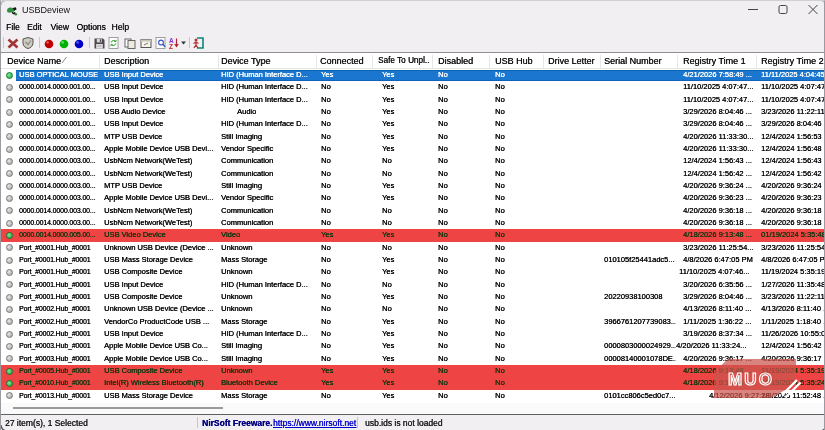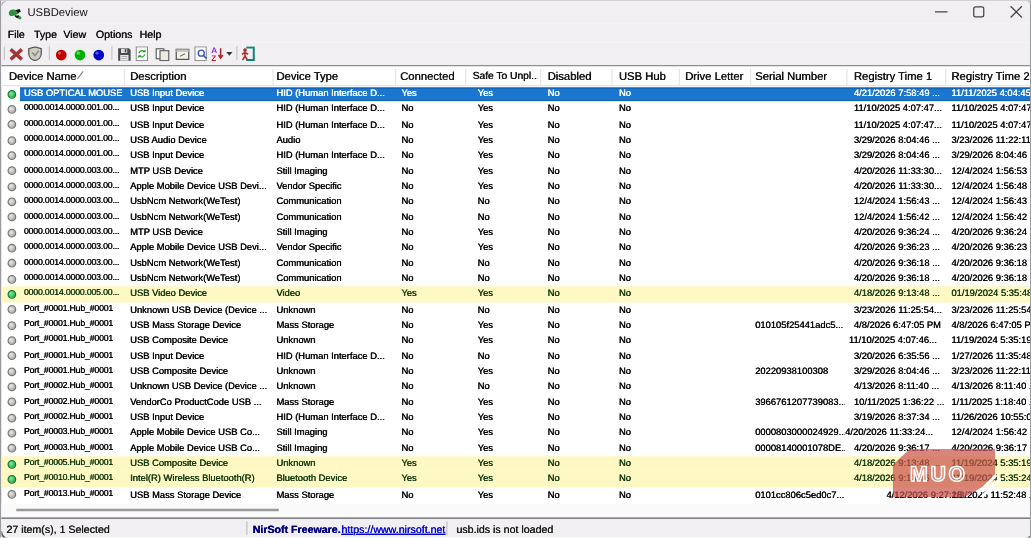--- a/index.html
+++ b/index.html
@@ -9,21 +9,21 @@
 .mbar{position:absolute;left:0;top:18px;width:825px;height:15px;background:#f2eff2}
 .mi{position:absolute;top:3px;font-size:8.5px;color:#111;text-shadow:0.3px 0 currentColor}
 .tlbar{position:absolute;left:0;top:33px;width:825px;height:17.5px;background:#f2eff2}
 .tsep{position:absolute;top:3px;width:1px;height:11px;background:#c9c6c9}
 .wbtn{position:absolute;top:0;width:30px;height:17px}
 .hdr{position:absolute;left:0;top:50.5px;width:825px;height:17.5px;background:#fff;border-top:1px solid #8f8f94;border-bottom:1px solid #e4e4e4}
 .h{position:absolute;top:3.5px;font-size:9px;color:#111;white-space:nowrap;overflow:hidden;text-shadow:0.3px 0 currentColor}
 .hs{position:absolute;top:2px;height:13px;width:1px;background:#e6e6e6}
 .r{position:absolute;left:0;width:825px;height:12.33px;font-size:7.5px;line-height:12.33px;color:#000;white-space:nowrap;overflow:hidden;text-shadow:0.3px 0 currentColor}
 .r span{position:absolute;top:0;height:12.33px;overflow:hidden}
-.grn{background:#fef9c3;color:#0c350c}
+.grn{background:#ef4444;color:#0c350c}
 .sel span{color:#fff}
 .selbg{position:absolute;left:15px;right:0;top:0.5px;bottom:0.5px;background:#1b76cf;border-top:1px solid #0f62b4;border-bottom:1px solid #0f62b4}
 .ic{position:absolute;left:5px;top:2.6px;width:7px;height:7px;border-radius:50%}
 .iy{background:radial-gradient(circle at 35% 35%,#e8e8e8,#9d9d9d);border:1px solid #777}
 .ig{background:radial-gradient(circle at 35% 35%,#7fe89b,#17a33c);border:1px solid #0d7a2a}
 .hsb{position:absolute;left:0;top:401.5px;width:825px;height:11px;background:#fafafa}
 .thumb{position:absolute;left:12px;top:4.4px;width:210px;height:2.4px;background:#9a9a9a}
 .sbar{position:absolute;left:0;top:412.6px;width:825px;height:16px;background:#f1eff1;border-top:1.6px solid #606064;font-size:8.5px}
 .sbar .t{position:absolute;top:3.5px;white-space:nowrap;text-shadow:0.3px 0 currentColor}
 .ssep{position:absolute;top:2px;height:11px;width:1px;background:#c6c4c6}
@@ -45,21 +45,21 @@
     </svg>
 <svg class="wbtn" style="left:767px" width="28" height="17" viewBox="0 0 28 17">
       <rect x="10" y="4.5" width="8" height="8" rx="1.5" stroke="#444" stroke-width="1" fill="none"></rect>
     </svg>
 <svg class="wbtn" style="left:797px" width="28" height="17" viewBox="0 0 28 17">
       <path d="M9.5 4 L18.5 13 M18.5 4 L9.5 13" stroke="#444" stroke-width="1"></path>
     </svg>
 </div>
 <div class="mbar">
 <span class="mi" style="left:5px">File</span>
-<span class="mi" style="left:26px">Type</span>
+<span class="mi" style="left:26px">Edit</span>
 <span class="mi" style="left:49.5px">View</span>
 <span class="mi" style="left:75.5px">Options</span>
 <span class="mi" style="left:110.5px">Help</span>
 </div>
 <div class="tlbar">
 <b class="tsep" style="left:2px"></b>
 <svg style="left:6px;top:4px" width="12" height="11" viewBox="0 0 12 11">
       <path d="M1.5 1.5 L10.5 9.5 M10.5 1.5 L1.5 9.5" stroke="#a23636" stroke-width="2.7"></path>
     </svg>
 <svg style="left:21px;top:3px" width="12" height="12" viewBox="0 0 12 12">
@@ -180,21 +180,21 @@
     <span style="left:381px;width:50px">Yes</span>
     <span style="left:437px;width:50px">No</span>
     <span style="left:494px;width:48px">No</span>
     <span style="left:682px;width:72px">11/10/2025 4:07:47...</span>
     <span style="left:760px;width:64px;width:63px">11/10/2025 4:07:47</span>
   </div>
 <div class="r" style="top:104.99px">
     <i class="ic iy"></i>
     <span style="left:18px;width:79px;font-size:7px;letter-spacing:-0.15px">0000.0014.0000.001.00...</span>
     <span style="left:103px;width:113px">USB Audio Device</span>
-    <span style="left:220px;width:94px">Audio</span>
+    <span style="left:236px;width:94px">Audio</span>
     <span style="left:320px;width:50px">No</span>
     <span style="left:381px;width:50px">Yes</span>
     <span style="left:437px;width:50px">No</span>
     <span style="left:494px;width:48px">No</span>
     <span style="left:682px;width:72px">3/29/2026 8:04:46 ...</span>
     <span style="left:760px;width:64px;width:63px">3/23/2026 11:22:11</span>
   </div>
 <div class="r" style="top:117.32px">
     <i class="ic iy"></i>
     <span style="left:18px;width:79px;font-size:7px;letter-spacing:-0.15px">0000.0014.0000.001.00...</span>
@@ -392,21 +392,21 @@
 <div class="r" style="top:314.60px">
     <i class="ic iy"></i>
     <span style="left:18px;width:79px;font-size:7px;letter-spacing:-0.15px">Port_#0002.Hub_#0001</span>
     <span style="left:103px;width:113px">VendorCo ProductCode USB ...</span>
     <span style="left:220px;width:94px">Mass Storage</span>
     <span style="left:320px;width:50px">No</span>
     <span style="left:381px;width:50px">Yes</span>
     <span style="left:437px;width:50px">No</span>
     <span style="left:494px;width:48px">No</span>
     <span style="left:603px;width:72px">3966761207739083...</span>
-    <span style="left:682px;width:72px">10/11/2025 1:36:22 ...</span>
+    <span style="left:682px;width:72px">1/11/2025 1:36:22 ...</span>
     <span style="left:760px;width:64px;width:63px">1/11/2025 1:18:40 ...</span>
   </div>
 <div class="r" style="top:326.93px">
     <i class="ic iy"></i>
     <span style="left:18px;width:79px;font-size:7px;letter-spacing:-0.15px">Port_#0002.Hub_#0001</span>
     <span style="left:103px;width:113px">USB Input Device</span>
     <span style="left:220px;width:94px">HID (Human Interface D...</span>
     <span style="left:320px;width:50px">No</span>
     <span style="left:381px;width:50px">Yes</span>
     <span style="left:437px;width:50px">No</span>

